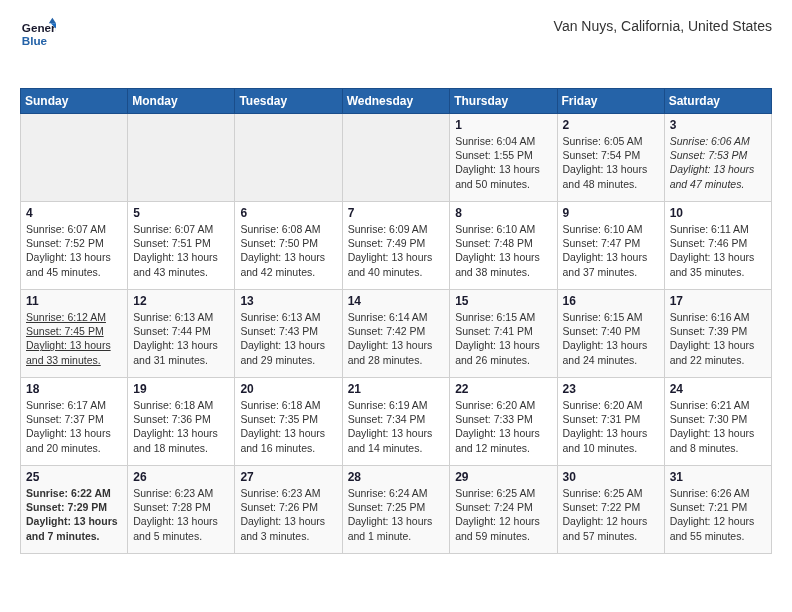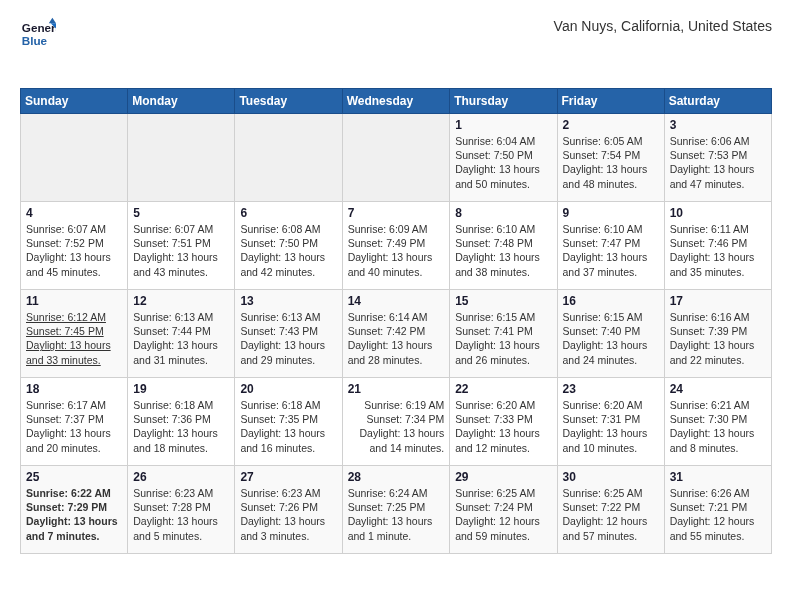--- a/index.html
+++ b/index.html
@@ -116,34 +116,34 @@
   </thead>
   <tbody id="calendar-body">
   <tr>
         <td class="empty-cell"></td>
         <td class="empty-cell"></td>
         <td class="empty-cell"></td>
         <td class="empty-cell"></td>
         <td>
           <span class="day-number">1</span>
           <div class="day-info" style="white-space: pre-line;">Sunrise: 6:04 AM
-Sunset: 7:50 PM
+Sunset: 1:55 PM
 Daylight: 13 hours
 and 50 minutes.</div>
         </td>
         <td>
           <span class="day-number">2</span>
           <div class="day-info" style="white-space: pre-line;">Sunrise: 6:05 AM
 Sunset: 7:54 PM
 Daylight: 13 hours
 and 48 minutes.</div>
         </td>
         <td>
           <span class="day-number">3</span>
-          <div class="day-info" style="white-space: pre-line;">Sunrise: 6:06 AM
+          <div class="day-info" style="white-space: pre-line; font-style: italic;">Sunrise: 6:06 AM
 Sunset: 7:53 PM
 Daylight: 13 hours
 and 47 minutes.</div>
         </td>
       </tr>
       <tr>
         <td>
           <span class="day-number">4</span>
           <div class="day-info" style="white-space: pre-line;">Sunrise: 6:07 AM
 Sunset: 7:52 PM
@@ -261,21 +261,21 @@
         </td>
         <td>
           <span class="day-number">20</span>
           <div class="day-info" style="white-space: pre-line;">Sunrise: 6:18 AM
 Sunset: 7:35 PM
 Daylight: 13 hours
 and 16 minutes.</div>
         </td>
         <td>
           <span class="day-number">21</span>
-          <div class="day-info" style="white-space: pre-line; text-align: right;">Sunrise: 6:19 AM
+          <div class="day-info" style="white-space: pre-line;">Sunrise: 6:19 AM
 Sunset: 7:34 PM
 Daylight: 13 hours
 and 14 minutes.</div>
         </td>
         <td>
           <span class="day-number">22</span>
           <div class="day-info" style="white-space: pre-line;">Sunrise: 6:20 AM
 Sunset: 7:33 PM
 Daylight: 13 hours
 and 12 minutes.</div>

